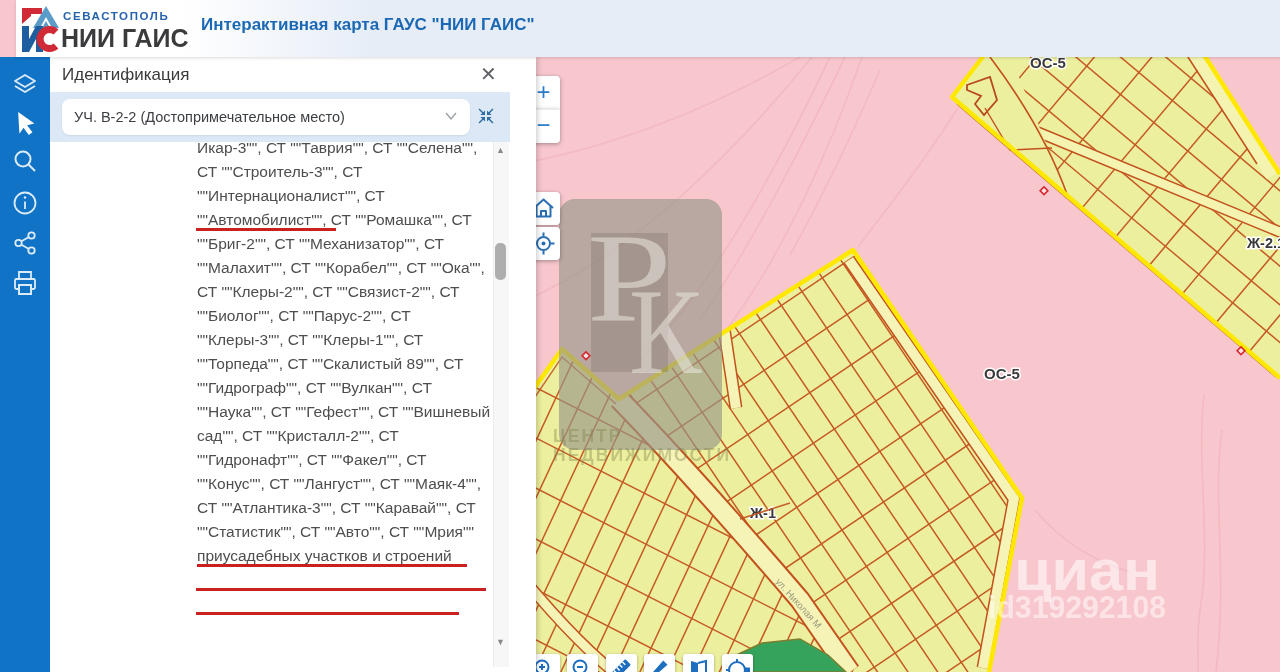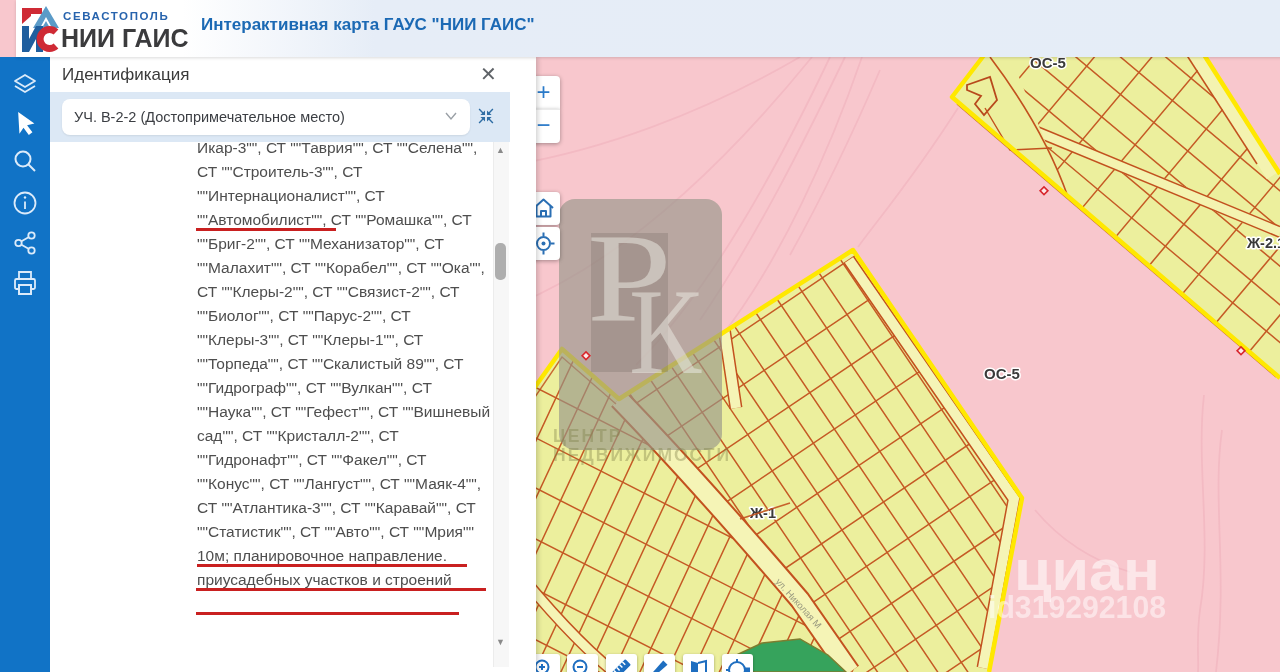--- a/index.html
+++ b/index.html
@@ -246,21 +246,20 @@
 <div style="white-space:nowrap">""Биолог"", СТ ""Парус-2"", СТ</div>
 <div style="white-space:nowrap">""Клеры-3"", СТ ""Клеры-1"", СТ</div>
 <div style="white-space:nowrap">""Торпеда"", СТ ""Скалистый 89"", СТ</div>
 <div style="white-space:nowrap">""Гидрограф"", СТ ""Вулкан"", СТ</div>
 <div style="white-space:nowrap">""Наука"", СТ ""Гефест"", СТ ""Вишневый</div>
 <div style="white-space:nowrap">сад"", СТ ""Кристалл-2"", СТ</div>
 <div style="white-space:nowrap">""Гидронафт"", СТ ""Факел"", СТ</div>
 <div style="white-space:nowrap">""Конус"", СТ ""Лангуст"", СТ ""Маяк-4"",</div>
 <div style="white-space:nowrap">СТ ""Атлантика-3"", СТ ""Каравай"", СТ</div>
 <div style="white-space:nowrap">""Статистик"", СТ ""Авто"", СТ ""Мрия""</div>
-<div style="white-space:nowrap">10м; планировочное направление.</div>
 <div style="white-space:nowrap">приусадебных участков и строений</div>
 </div>
       </div>
     <div class="ul" style="left:146px;top:171px;width:140px;"></div>
 <div class="ul" style="left:147px;top:507px;width:270px;"></div>
 <div class="ul" style="left:146px;top:531px;width:290px;"></div>
 <div class="ul" style="left:146px;top:555px;width:263px;"></div>
     <div class="abs" id="sbtrack"></div>
     <div class="abs" id="sbthumb"></div>
     <div class="sbarrow" style="top:88px;">▲</div>

